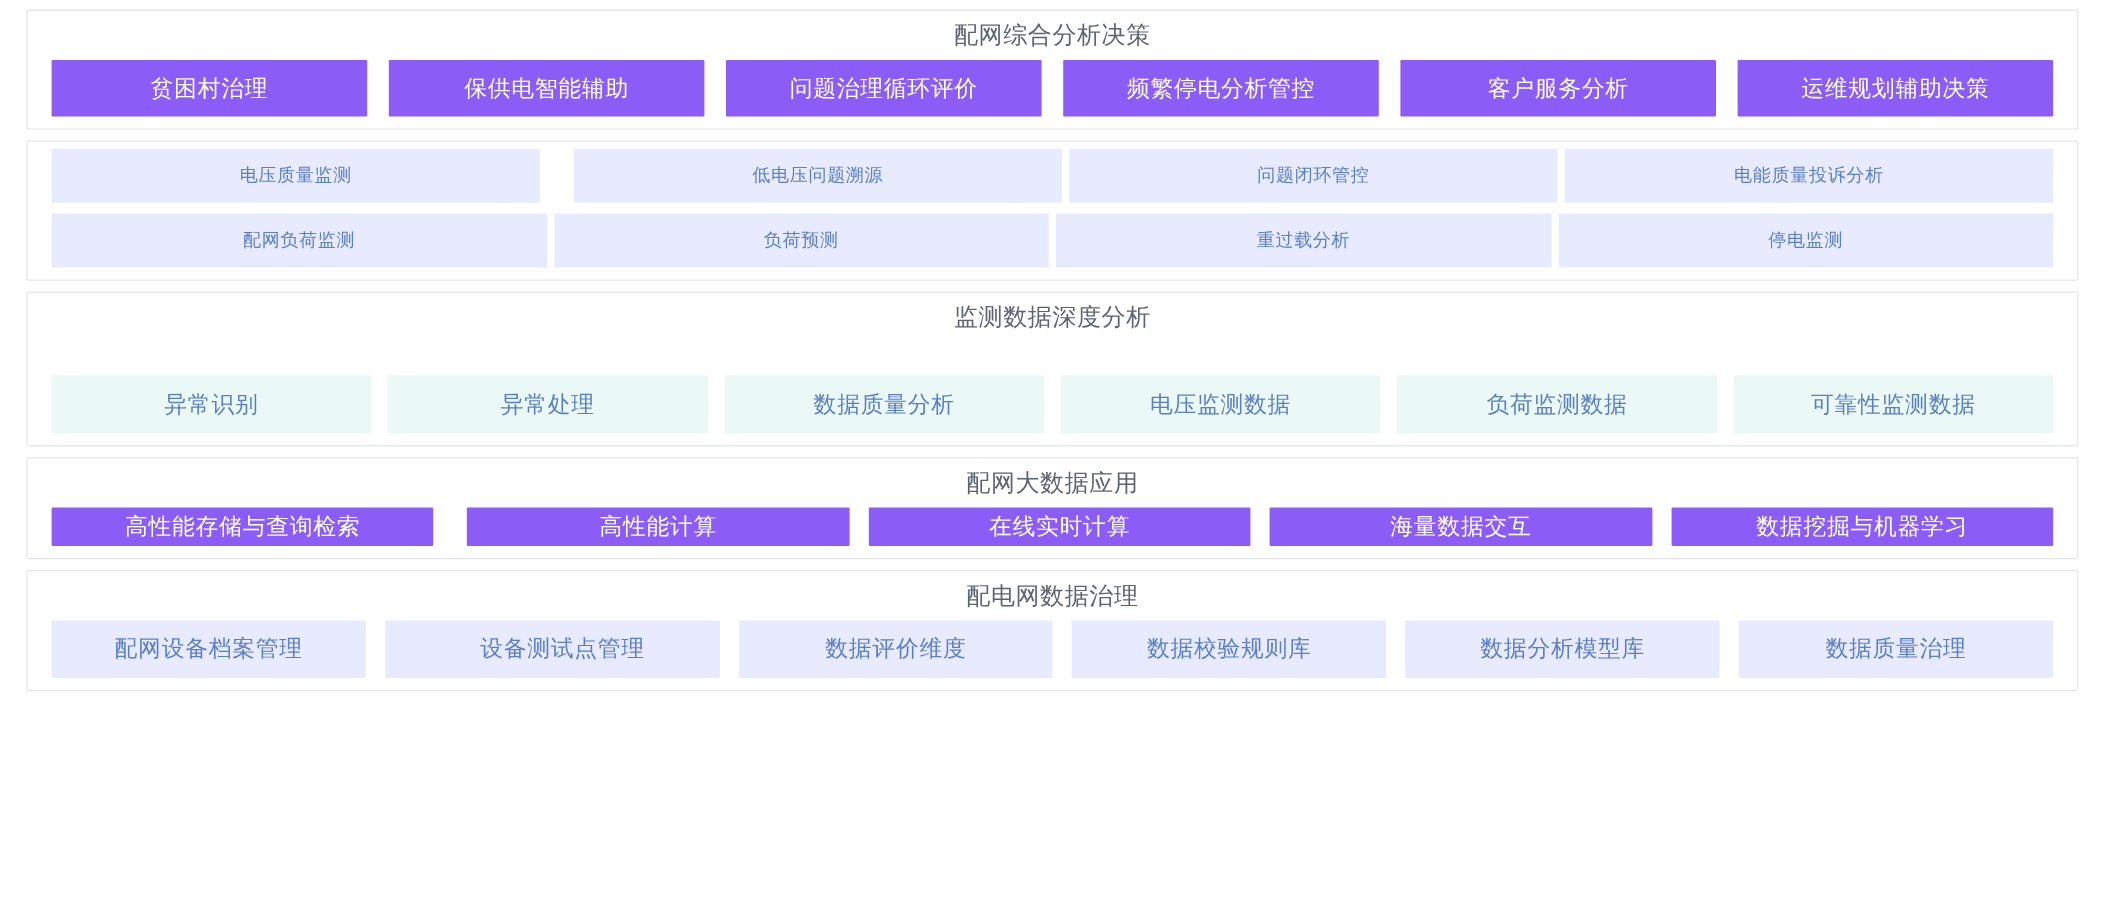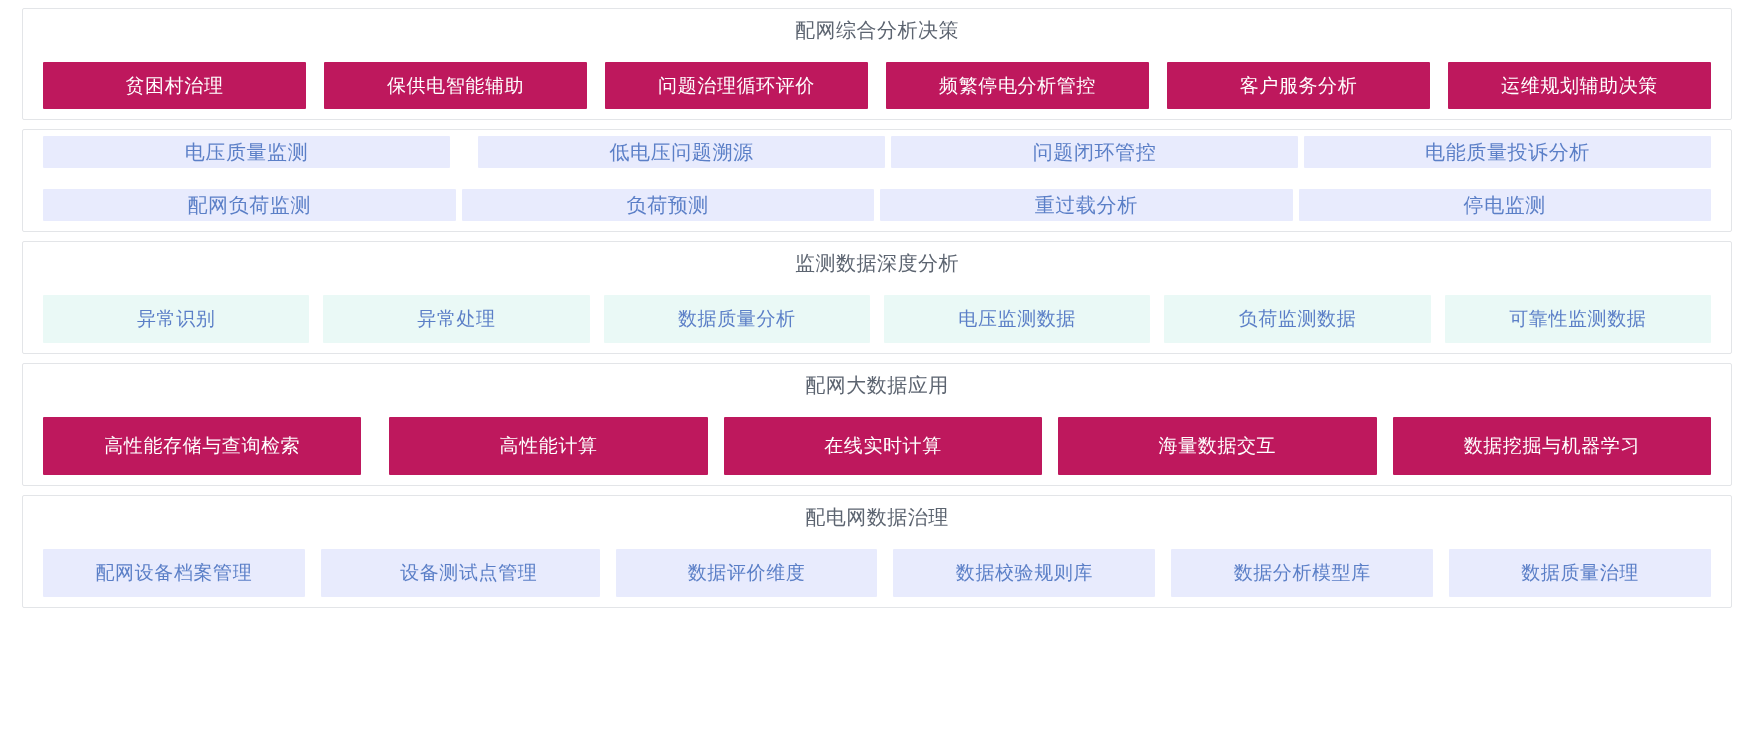--- a/index.html
+++ b/index.html
@@ -1,15 +1,15 @@
 <!DOCTYPE html>
 <html><head>
 <meta charset="utf-8">
 <style>
-  * { box-sizing: border-box; gap: 12px; }
+  * { box-sizing: border-box; }
   html, body {
     margin: 0;
     padding: 0;
     background: #ffffff;
     font-family: "Liberation Sans", "DejaVu Sans", sans-serif;
   }
   #page {
     width: 1754px;
     height: 751px;
     background: #ffffff;
@@ -52,39 +52,39 @@
     align-items: center;
     justify-content: center;
     font-size: 19px;
     letter-spacing: 0.6px;
     white-space: nowrap;
     border-radius: 1px;
     user-select: none;
   }
 
   
-  .chip.blue  { background: #be185d; color: #ffffff; }
+  .chip.blue  { background: #8b5cf6; color: #ffffff; }
   .chip.lav   { background: #e8ebfd; color: #5b7fc7; }
   .chip.mint  { background: #eaf9f6; color: #5b7fc7; }
 
   
   .p1 .row { gap: 18px; }
   .p1 .chip { height: 47px; }
 
   
   .p2 .row { gap: 6px; }
-  .p2 .chip { height: 32px; font-size: 20px; }
+  .p2 .chip { height: 45px; font-size: 15px; }
 
   
   .p3 .row { gap: 14px; align-items: flex-end; }
   .p3 .chip { height: 48px; }
 
   
   .p4 .row { gap: 16px; }
-  .p4 .chip { height: 58px; }
+  .p4 .chip { height: 32px; }
 
   
   .p5 .row { gap: 16px; }
   .p5 .chip { height: 48px; }
 </style>
 </head>
 <body>
 
 <div id="page">
     <div class="panel p1">
@@ -111,21 +111,21 @@
         <div class="chip lav" style="flex: 1 1 0px;">重过载分析</div>
         <div class="chip lav" style="flex: 1 1 0px;">停电监测</div>
       </div>
     </div>
     <div class="panel p3">
       <div class="panel-title">监测数据深度分析</div>
       <div class="row">
         <div class="chip mint" style="flex: 1 1 0px;">异常识别</div>
         <div class="chip mint" style="flex: 1 1 0px;">异常处理</div>
         <div class="chip mint" style="flex: 1 1 0px;">数据质量分析</div>
-        <div class="chip mint" style="flex: 1 1 0px;">电压监测数据</div>
+        <div class="chip mint" style="flex: 1 1 0px; margin-top: 28px;">电压监测数据</div>
         <div class="chip mint" style="flex: 1 1 0px;">负荷监测数据</div>
         <div class="chip mint" style="flex: 1 1 0px;">可靠性监测数据</div>
       </div>
     </div>
     <div class="panel p4">
       <div class="panel-title">配网大数据应用</div>
       <div class="row">
         <div class="chip blue" style="flex: 1 1 0px;">高性能存储与查询检索</div>
         <div class="chip blue" style="flex: 1 1 0px; margin-left: 12px;">高性能计算</div>
         <div class="chip blue" style="flex: 1 1 0px;">在线实时计算</div>

